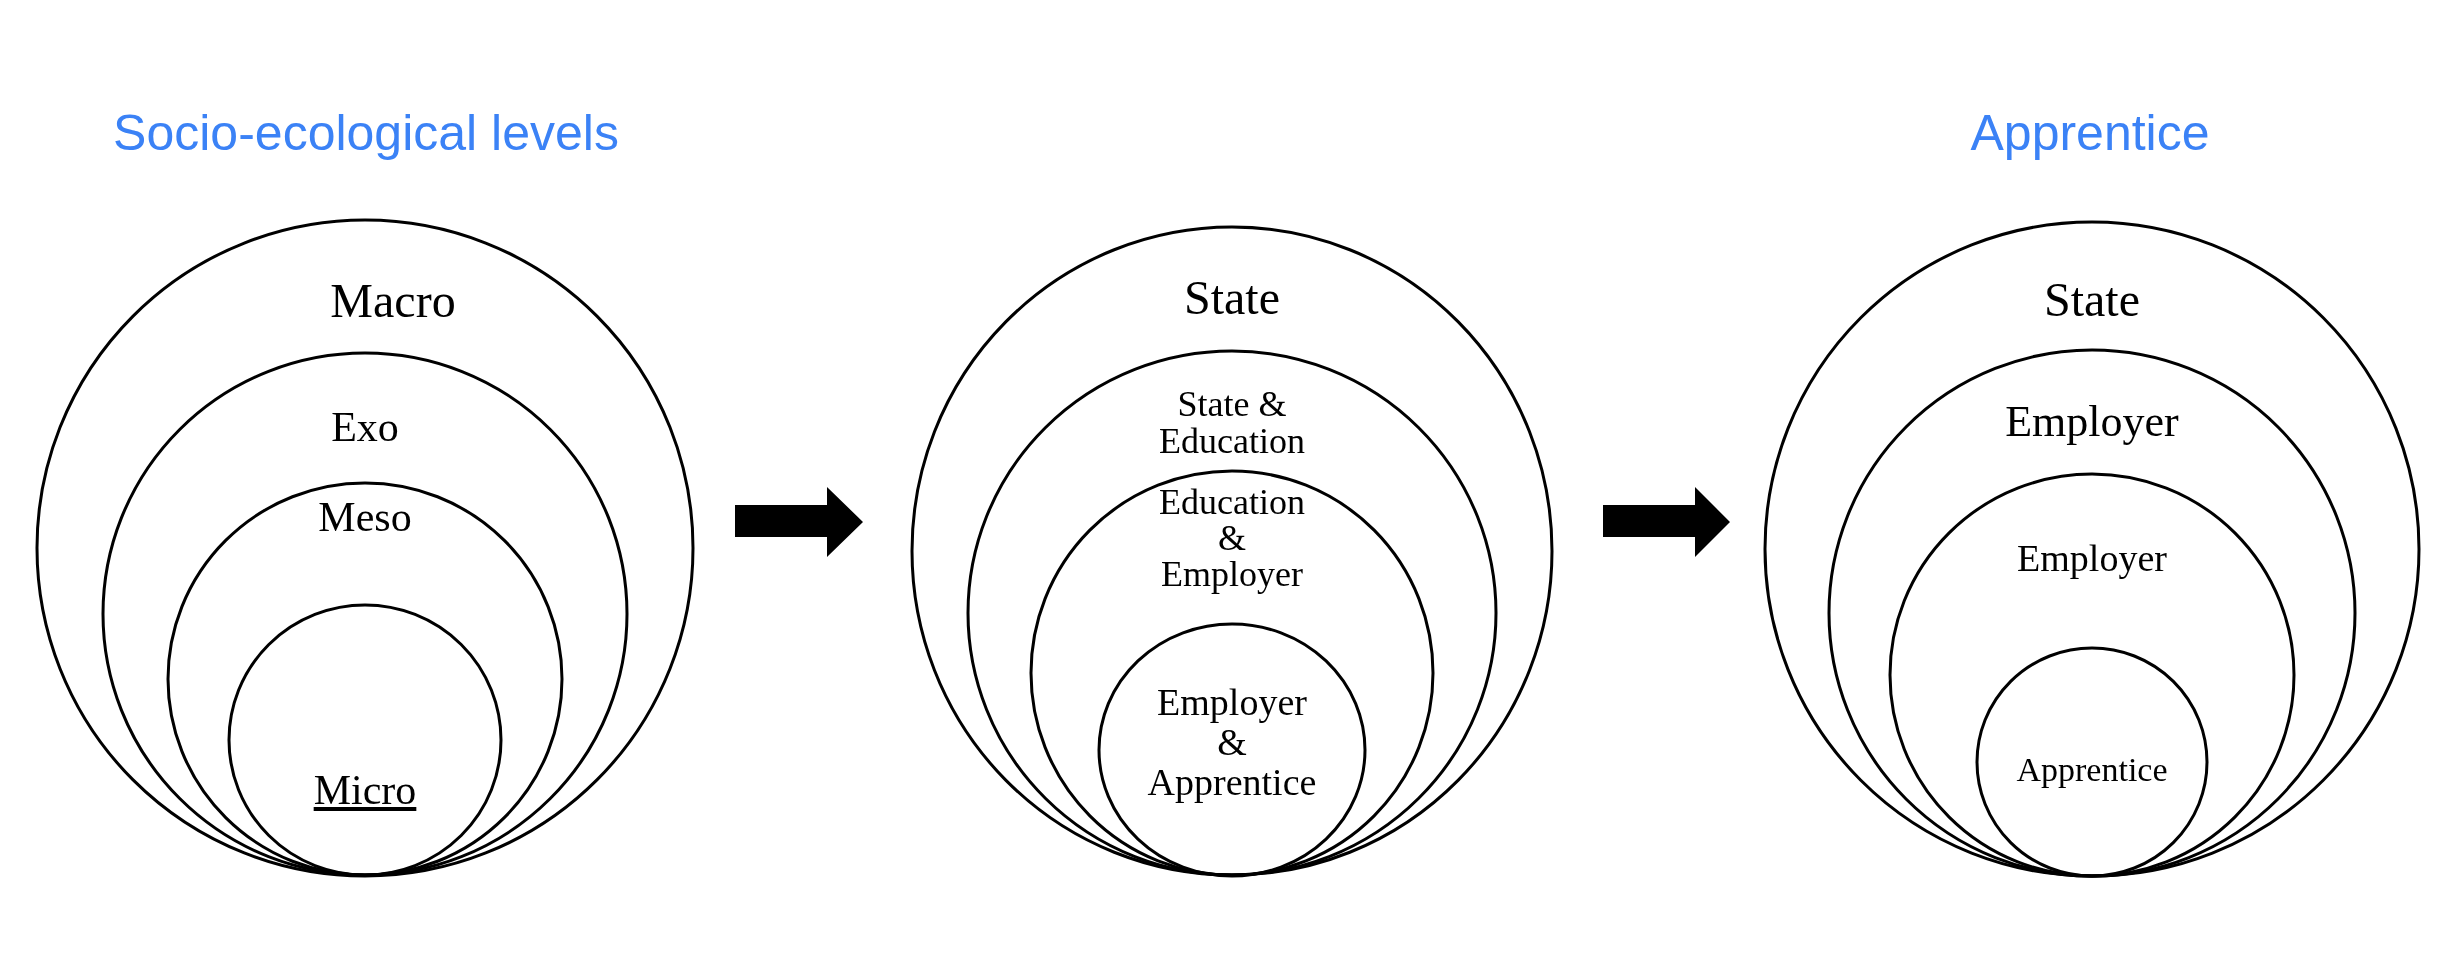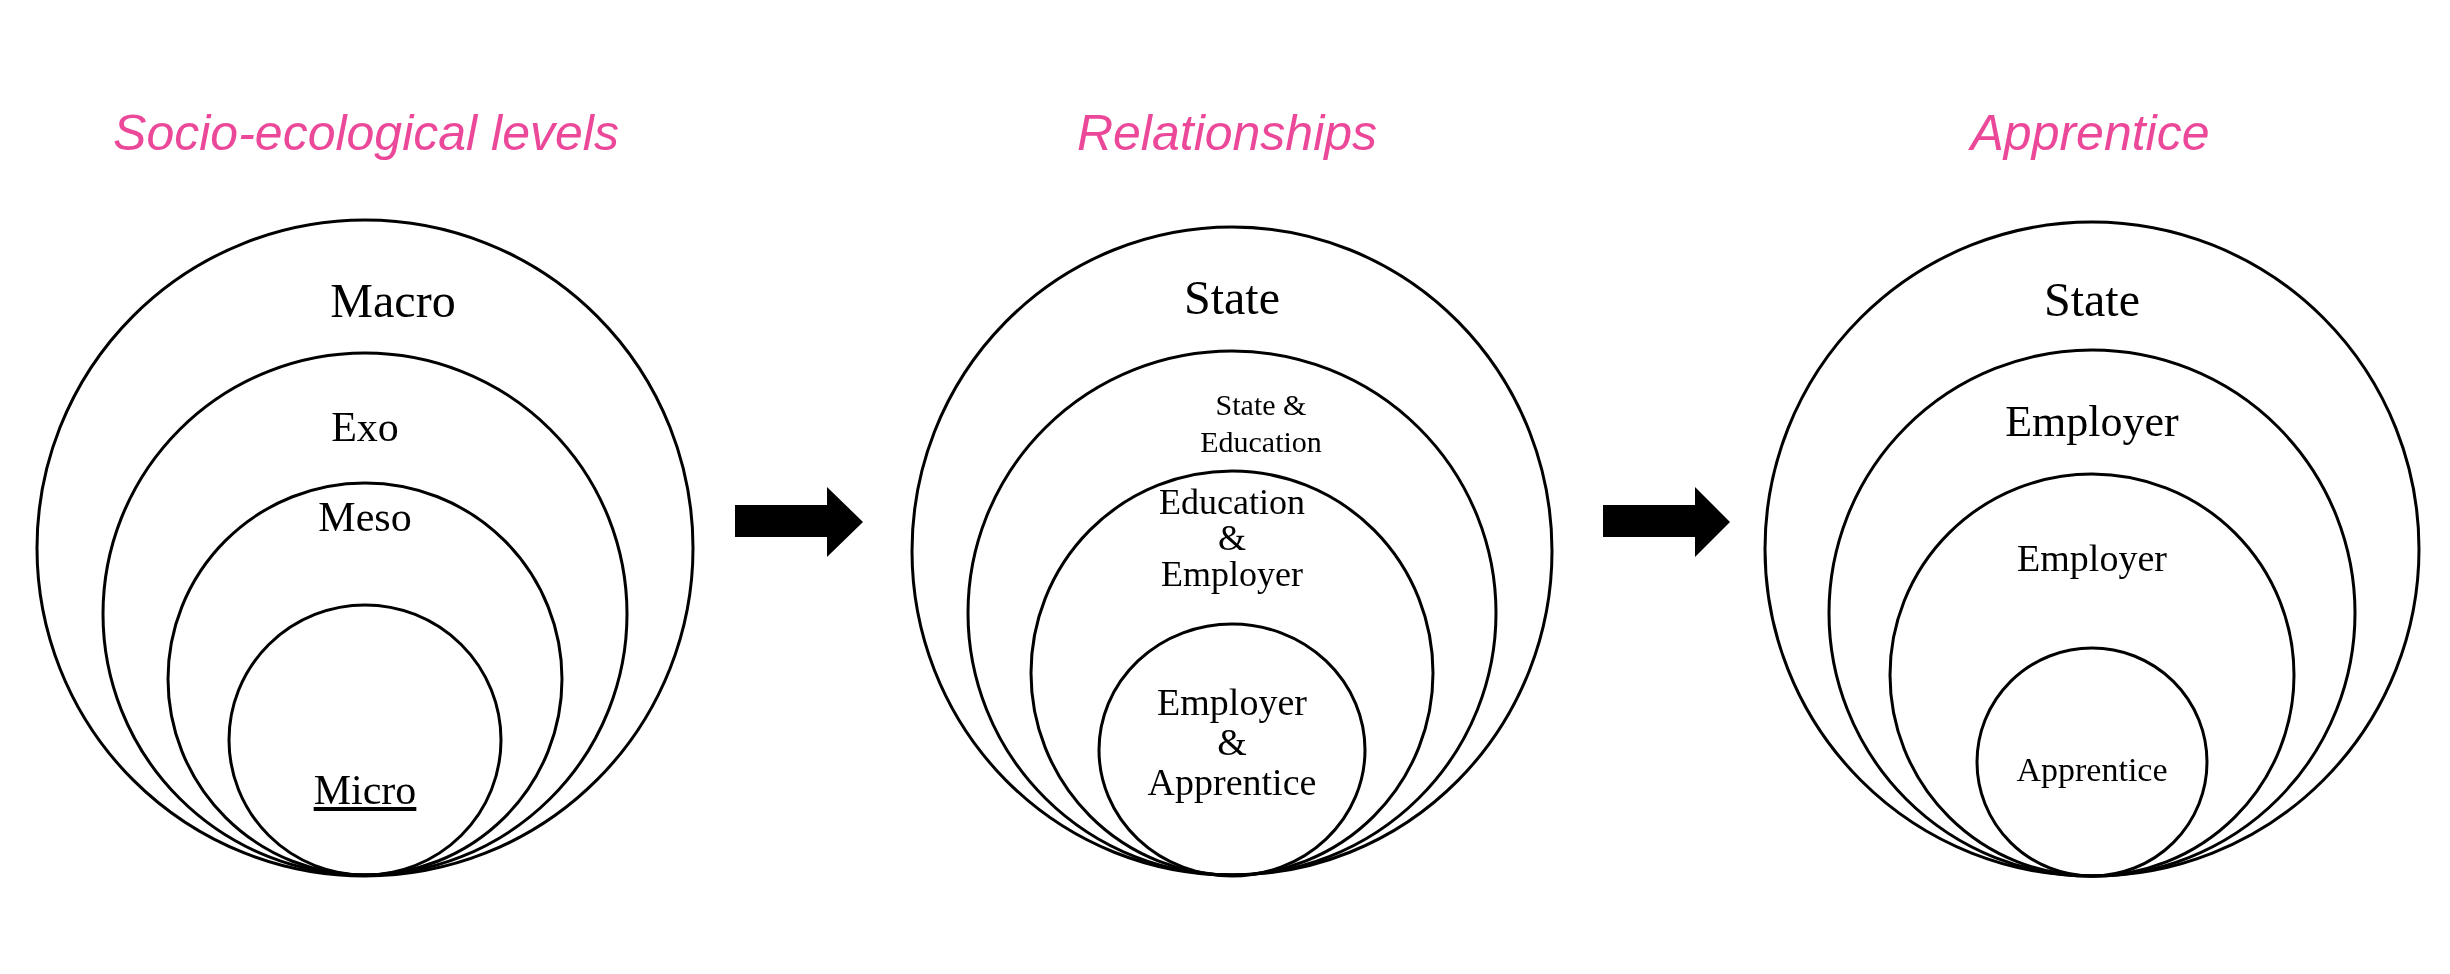--- a/index.html
+++ b/index.html
@@ -33,22 +33,21 @@
     stroke: none;
   }
   .col-title {
     position: absolute;
     transform: translate(-50%, -50%);
     font-family: "Liberation Sans", sans-serif;
     font-size: 50px;
     font-weight: 400;
     letter-spacing: 0px;
     white-space: nowrap;
-    color: #ec4899;
-    font-style: italic;
+    color: #3b82f6;
   }
   .title-1 { left: 366px;  top: 133px; }
   .title-2 { left: 1227px; top: 133px; }
   .title-3 { left: 2090px; top: 133px; }
 
   .ring-label {
     position: absolute;
     transform: translate(-50%, -50%);
     font-family: "Liberation Serif", serif;
     text-align: center;
@@ -58,21 +57,21 @@
   .ring-label .line { display: block; }
 
   
   .lbl-macro { left: 365px; top: 300px; font-size: 48px; margin-left: 28px; }
   .lbl-exo   { left: 365px; top: 427px; font-size: 42px; text-align: center; }
   .lbl-meso  { left: 365px; top: 517px; font-size: 42px; }
   .lbl-micro { left: 365px; top: 790px; font-size: 42px; text-decoration: underline; }
 
   
   .lbl-state2     { left: 1232px; top: 297px; font-size: 48px; }
-  .lbl-state-edu  { left: 1232px; top: 423px; font-size: 30px; line-height: 37px; margin-left: 29px; }
+  .lbl-state-edu  { left: 1232px; top: 423px; font-size: 36px; line-height: 37px; }
   .lbl-edu-emp    { left: 1232px; top: 538px; font-size: 36px; line-height: 36px; }
   .lbl-emp-app    { left: 1232px; top: 742px; font-size: 38px; line-height: 40px; }
 
   
   .lbl-state3     { left: 2092px; top: 299px; font-size: 48px; }
   .lbl-college    { left: 2092px; top: 421px; font-size: 44px; }
   .lbl-employer3  { left: 2092px; top: 558px; font-size: 38px; }
   .lbl-apprentice { left: 2092px; top: 770px; font-size: 34px; }
 </style>
 </head>
@@ -102,21 +101,20 @@
 
     <g>
       <ellipse cx="2092" cy="549" rx="327" ry="327"></ellipse>
       <ellipse cx="2092" cy="613" rx="263" ry="263"></ellipse>
       <ellipse cx="2092" cy="675" rx="202" ry="201"></ellipse>
       <ellipse cx="2092" cy="762" rx="115" ry="114"></ellipse>
     </g>
   </svg>
 
   <div class="col-title title-1">Socio-ecological levels</div>
-  <div class="col-title title-2">Relationships</div>
   <div class="col-title title-3">Apprentice</div>
 
   <div class="ring-label lbl-macro">
     <span class="line">Macro</span>
   </div>
   <div class="ring-label lbl-exo">
     <span class="line">Exo</span>
   </div>
   <div class="ring-label lbl-meso">
     <span class="line">Meso</span>

